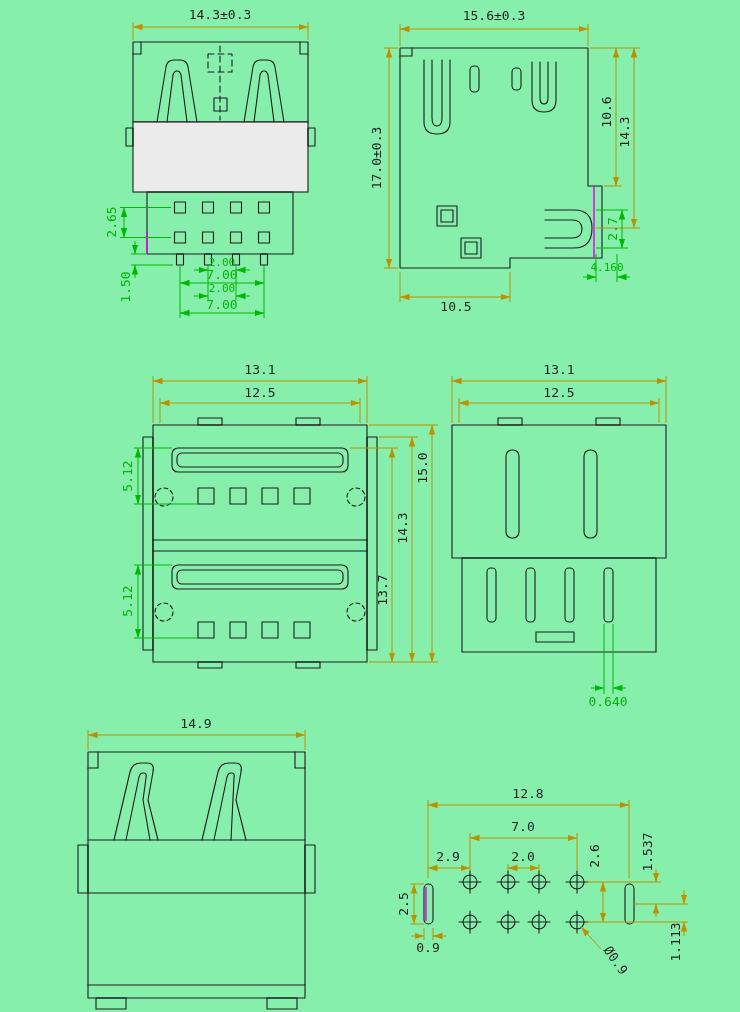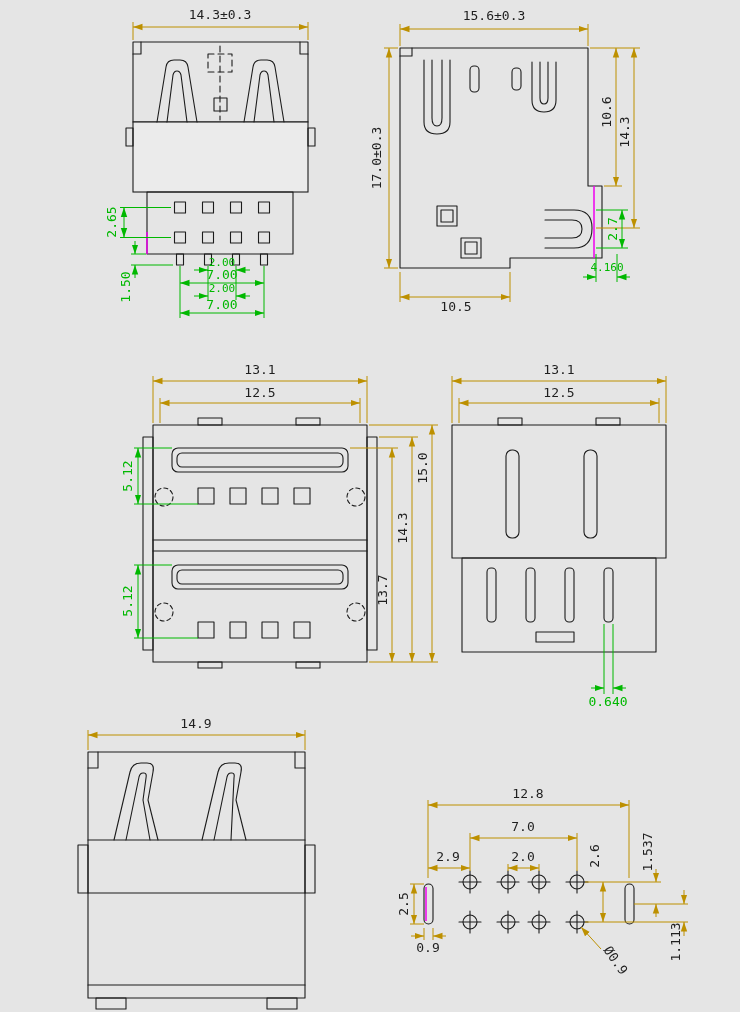--- a/index.html
+++ b/index.html
@@ -1,16 +1,16 @@
 <!DOCTYPE html>
 <html><head>
 <meta charset="utf-8">
 <style>
   html,body{margin:0;padding:0;background:#ffffff}
-  .canvas{position:relative;width:740px;height:1012px;background:#e5e5e5;overflow:hidden}
+  .canvas{position:relative;width:740px;height:1012px;background:#86efac;overflow:hidden}
   svg{display:block}
   .p{fill:none;stroke:#1c1c1c;stroke-width:1.1;stroke-linejoin:round;stroke-linecap:round}
   .pf{fill:#ebebeb;stroke:#1c1c1c;stroke-width:1.1}
   .dash{stroke-dasharray:6 4}
   .dashc{stroke-dasharray:4 3}
   .o{fill:none;stroke:#bd9000;stroke-width:1}
   .g{fill:none;stroke:#00b800;stroke-width:1}
   .m{fill:none;stroke:#ee00ee;stroke-width:1.5}
   text{font-family:"DejaVu Sans Mono","Liberation Mono",monospace;font-size:13px;fill:#1f1f1f}
   .gt{fill:#00b800}

